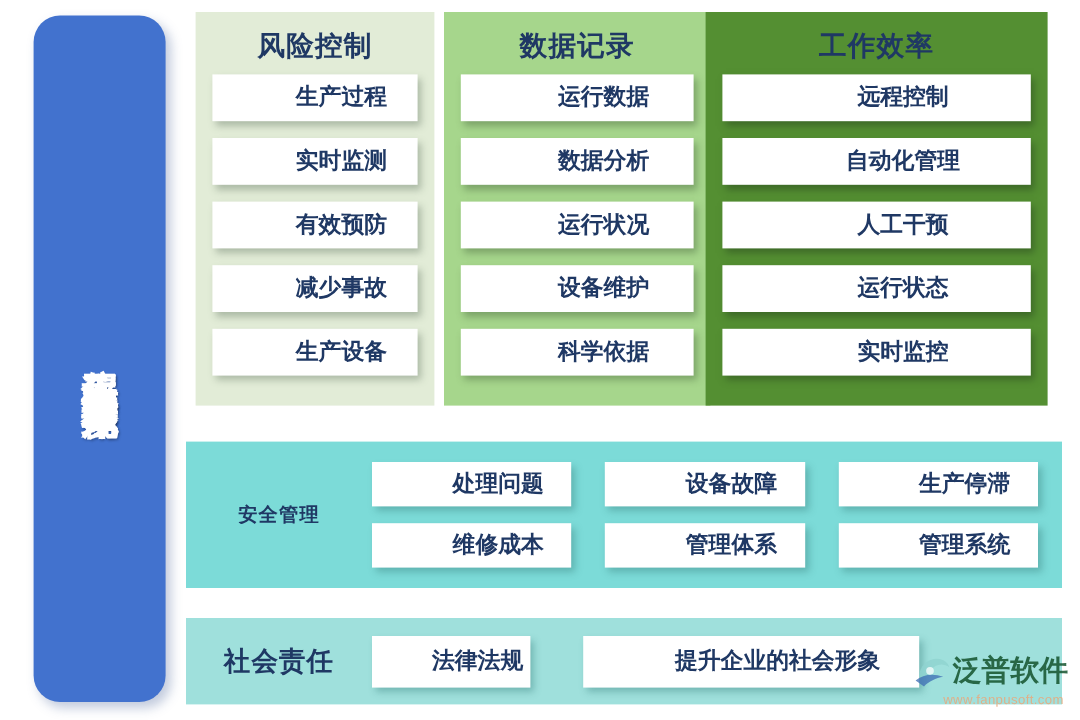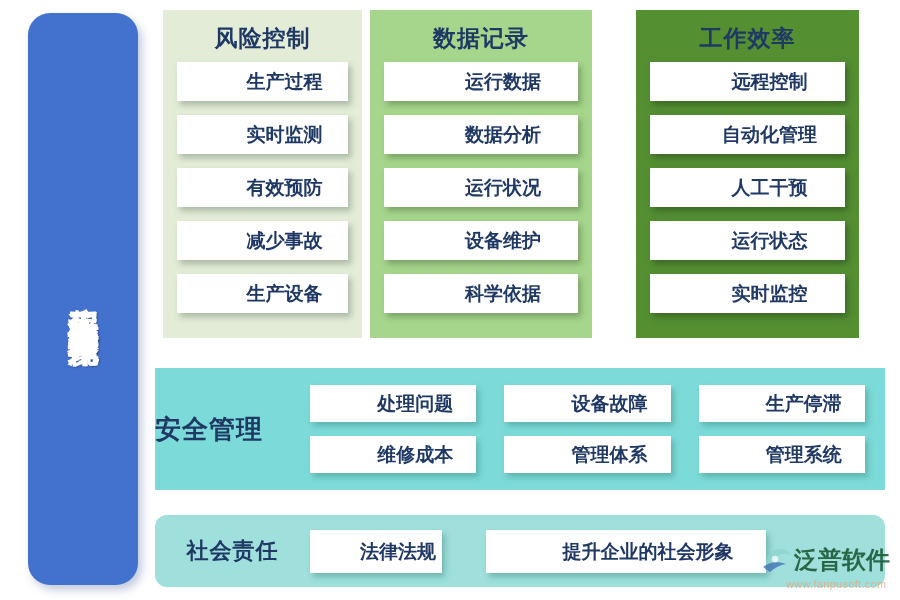--- a/index.html
+++ b/index.html
@@ -87,42 +87,43 @@
   .col .card {
     width: calc(100% - 28px);
     height: 39px;
   }
   .col .card + .card {
     margin-top: 14px;
   }
 
   #col-risk   { left: 163px; width: 199px; height: 328px; background: #e2ecd7; }
   #col-data   { left: 370px; width: 222px; height: 328px; background: #a6d68c; }
-  #col-eff    { left: 636px; width: 223px; height: 328px; background: #548f32; }
+  #col-eff    { left: 588px; width: 285px; height: 328px; background: #548f32; }
 
   #col-data .card  { box-shadow: 3px 4px 6px rgba(70, 100, 60, 0.45); }
   #col-eff  .card  { box-shadow: 3px 4px 6px rgba(40, 70, 30, 0.50); }
 
   
   #safety {
     position: absolute;
     left: 155px;
     top: 368px;
     width: 730px;
     height: 122px;
     background: #7cdbd8;
     box-sizing: border-box;
     display: flex;
     align-items: center;
   }
   #safety .section-label {
     width: 155px;
     flex: none;
-    color: #1f3864;
-    font-size: 26px;
+    text-align: center;
+    color: #1f3864;
+    font-size: 16px;
     font-weight: 700;
     letter-spacing: 1px;
   }
   #safety .grid {
     flex: 1;
     display: grid;
     grid-template-columns: repeat(3, 1fr);
     grid-auto-rows: 37px;
     gap: 14px 28px;
     padding-right: 20px;
@@ -137,21 +138,20 @@
   #social {
     position: absolute;
     left: 155px;
     top: 515px;
     width: 730px;
     height: 72px;
     background: #9fe0dc;
     box-sizing: border-box;
     display: flex;
     align-items: center;
-    border-radius: 12px;
   }
   #social .section-label {
     width: 155px;
     flex: none;
     text-align: center;
     color: #1f3864;
     font-size: 22px;
     font-weight: 700;
     letter-spacing: 1px;
   }

